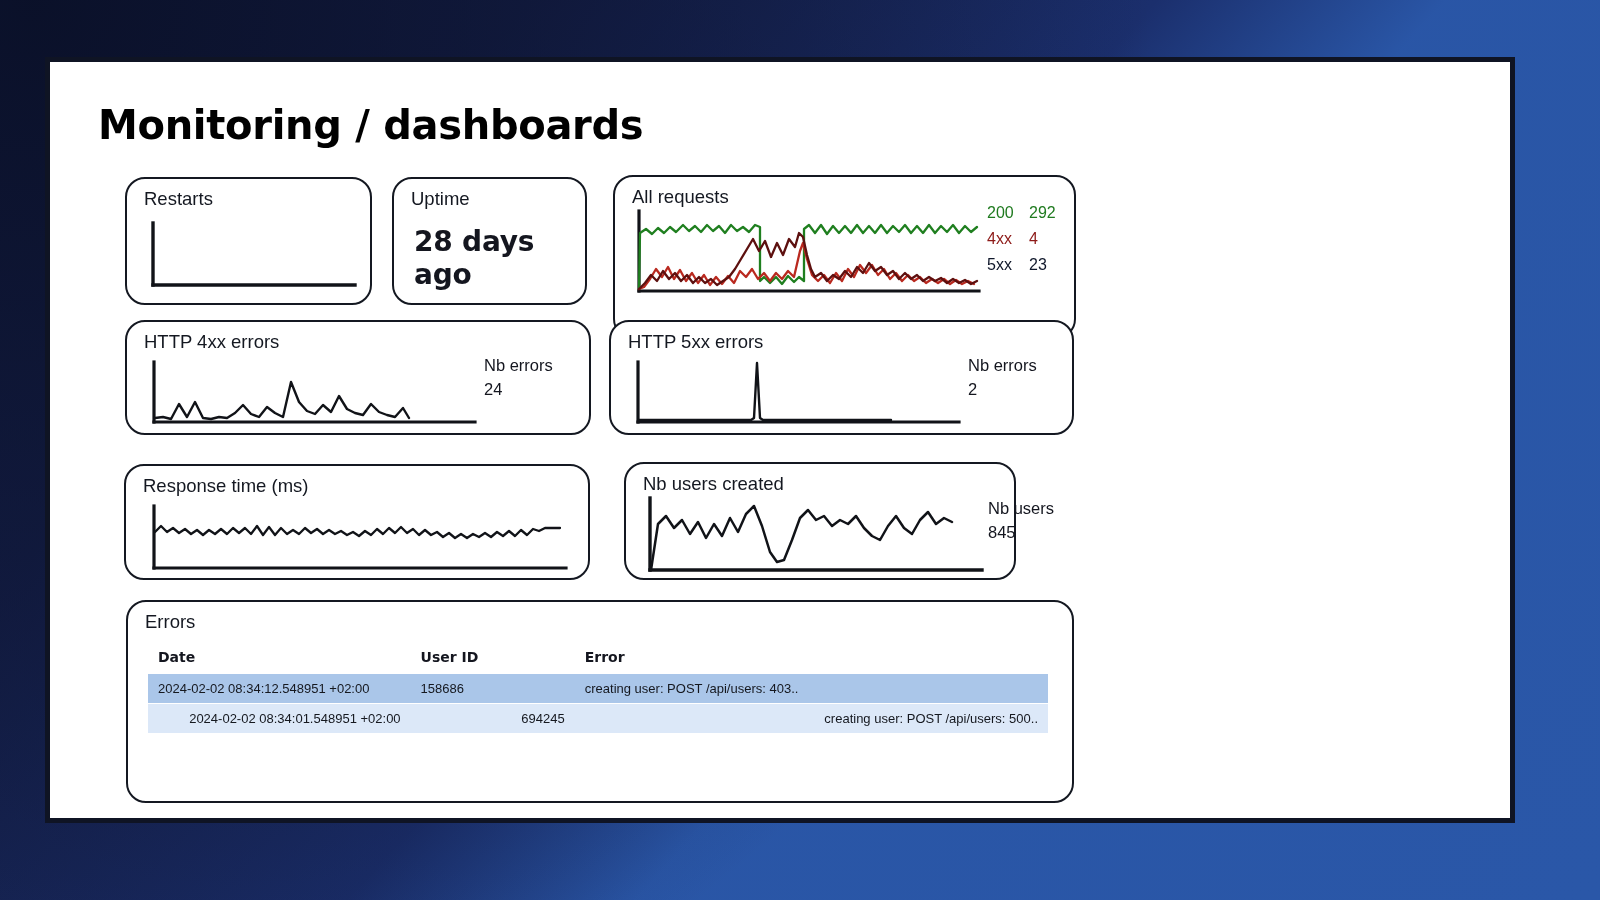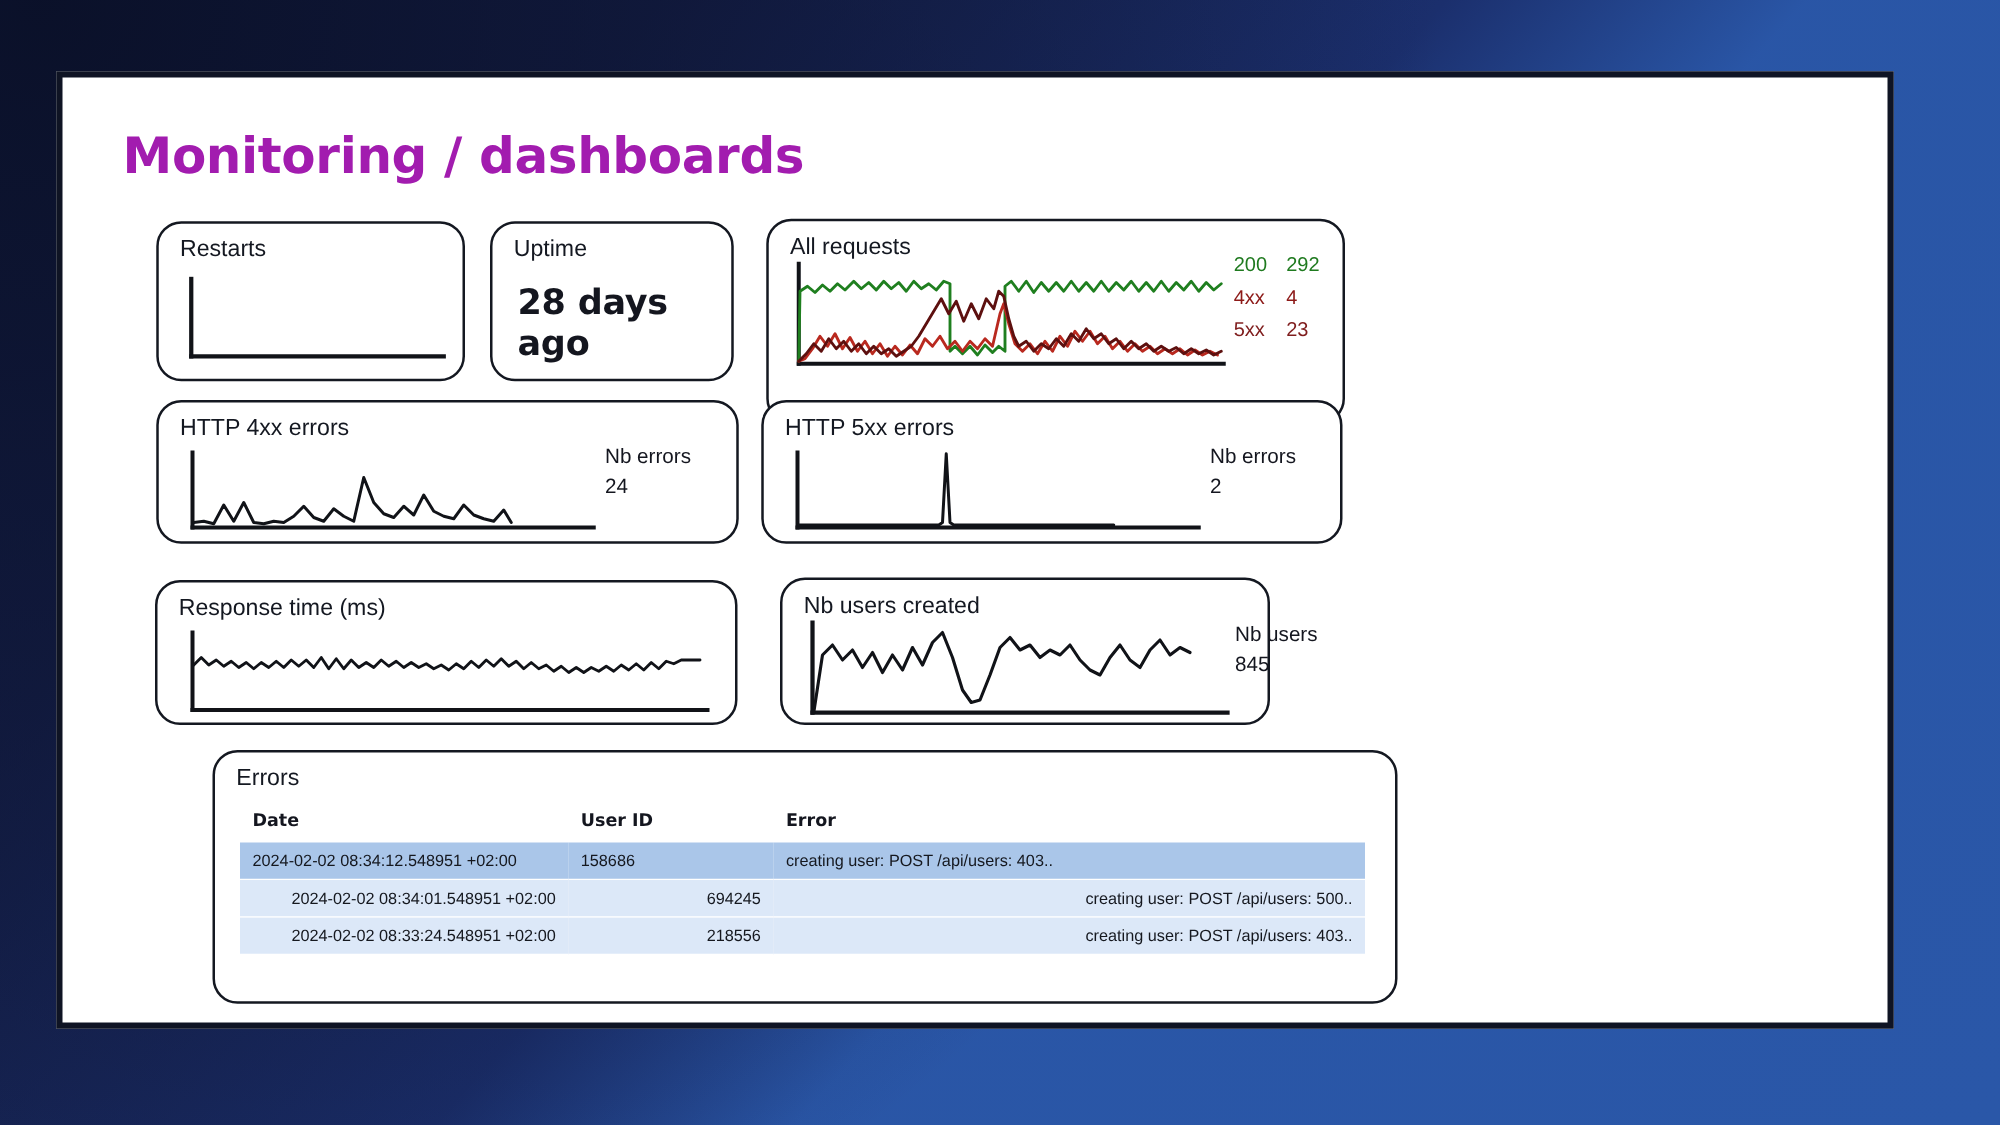--- a/index.html
+++ b/index.html
@@ -45,21 +45,21 @@
     border: 5px solid #0f1424;
     box-sizing: border-box;
   }
 
   #page-title {
     position: absolute;
     left: 48px;
     top: 40px;
     font-size: 40px;
     font-weight: bold;
-    color: #a21caf;
+    color: #000000;
     letter-spacing: -0.3px;
     font-family: "DejaVu Sans", sans-serif;
   }
 
   
   .card {
     position: absolute;
     box-sizing: border-box;
     border: 2.2px solid #141821;
     border-radius: 20px;
@@ -101,21 +101,21 @@
   .legend {
     position: absolute;
     font-size: 16px;
     line-height: 1.62;
   }
   .legend-row { display: flex; white-space: nowrap; }
   .legend-name { width: 42px; }
   .legend-val { width: 40px; }
   .lg-200 { color: #1f7a1f; }
   .lg-4xx { color: #8d1a18; align-items: center; }
-  .lg-5xx { color: #7f1d1d; }
+  .lg-5xx { color: #0f172a; }
 
   
   #errors-card { }
   #errors-table {
     position: absolute;
     left: 20px;
     top: 44px;
     width: 900px;
     border-collapse: collapse;
     font-size: 13.5px;
@@ -246,21 +246,21 @@
           <path d="M6,74 L338,74" stroke="#111318" stroke-width="3.4" fill="none" stroke-linecap="square"></path>
           <path d="M7,74 L14,28 L22,20 L30,32 L38,24 L46,38 L54,26 L62,42 L70,28 L78,40 L86,22 L94,36 L102,18 L110,10 L118,30 L126,56 L133,66 L140,64 L148,44 L156,22 L164,14 L172,24 L180,20 L188,30 L196,24 L204,28 L212,20 L220,32 L228,40 L236,44 L244,30 L252,20 L260,32 L268,38 L276,24 L284,16 L292,28 L300,22 L308,26" stroke="#111318" stroke-width="2.5" fill="none" stroke-linejoin="round" stroke-linecap="round"></path>
         </svg>
       </div>
       <div class="side-metric" style="left:362px; top:33px;">
         <span class="sm-val">Nb users</span>
         <span class="sm-val">845</span>
       </div>
     </div>
 
-    <div class="card" id="errors-card" style="left:76px; top:538px; width:948px; height:203px;margin-left:44px;">
+    <div class="card" id="errors-card" style="left:76px; top:538px; width:948px; height:203px;">
       <div class="card-title">Errors</div>
 
       <table id="errors-table">
         <thead>
           <tr>
             <th class="col-date">Date</th>
             <th class="col-user">User ID</th>
             <th class="col-error">Error</th>
           </tr>
         </thead>
@@ -268,23 +268,18 @@
           <tr class="row-dark">
             <td>2024-02-02 08:34:12.548951 +02:00</td>
             <td>158686</td>
             <td>creating user: POST /api/users: 403..</td>
           </tr>
           <tr class="row-light">
             <td>2024-02-02 08:34:01.548951 +02:00</td>
             <td>694245</td>
             <td>creating user: POST /api/users: 500..</td>
           </tr>
-          <tr class="row-light">
-            <td>2024-02-02 08:33:24.548951 +02:00</td>
-            <td>218556</td>
-            <td>creating user: POST /api/users: 403..</td>
-          </tr>
         </tbody>
       </table>
     </div>
 
   </div>
 </div>
 
 </body></html>

